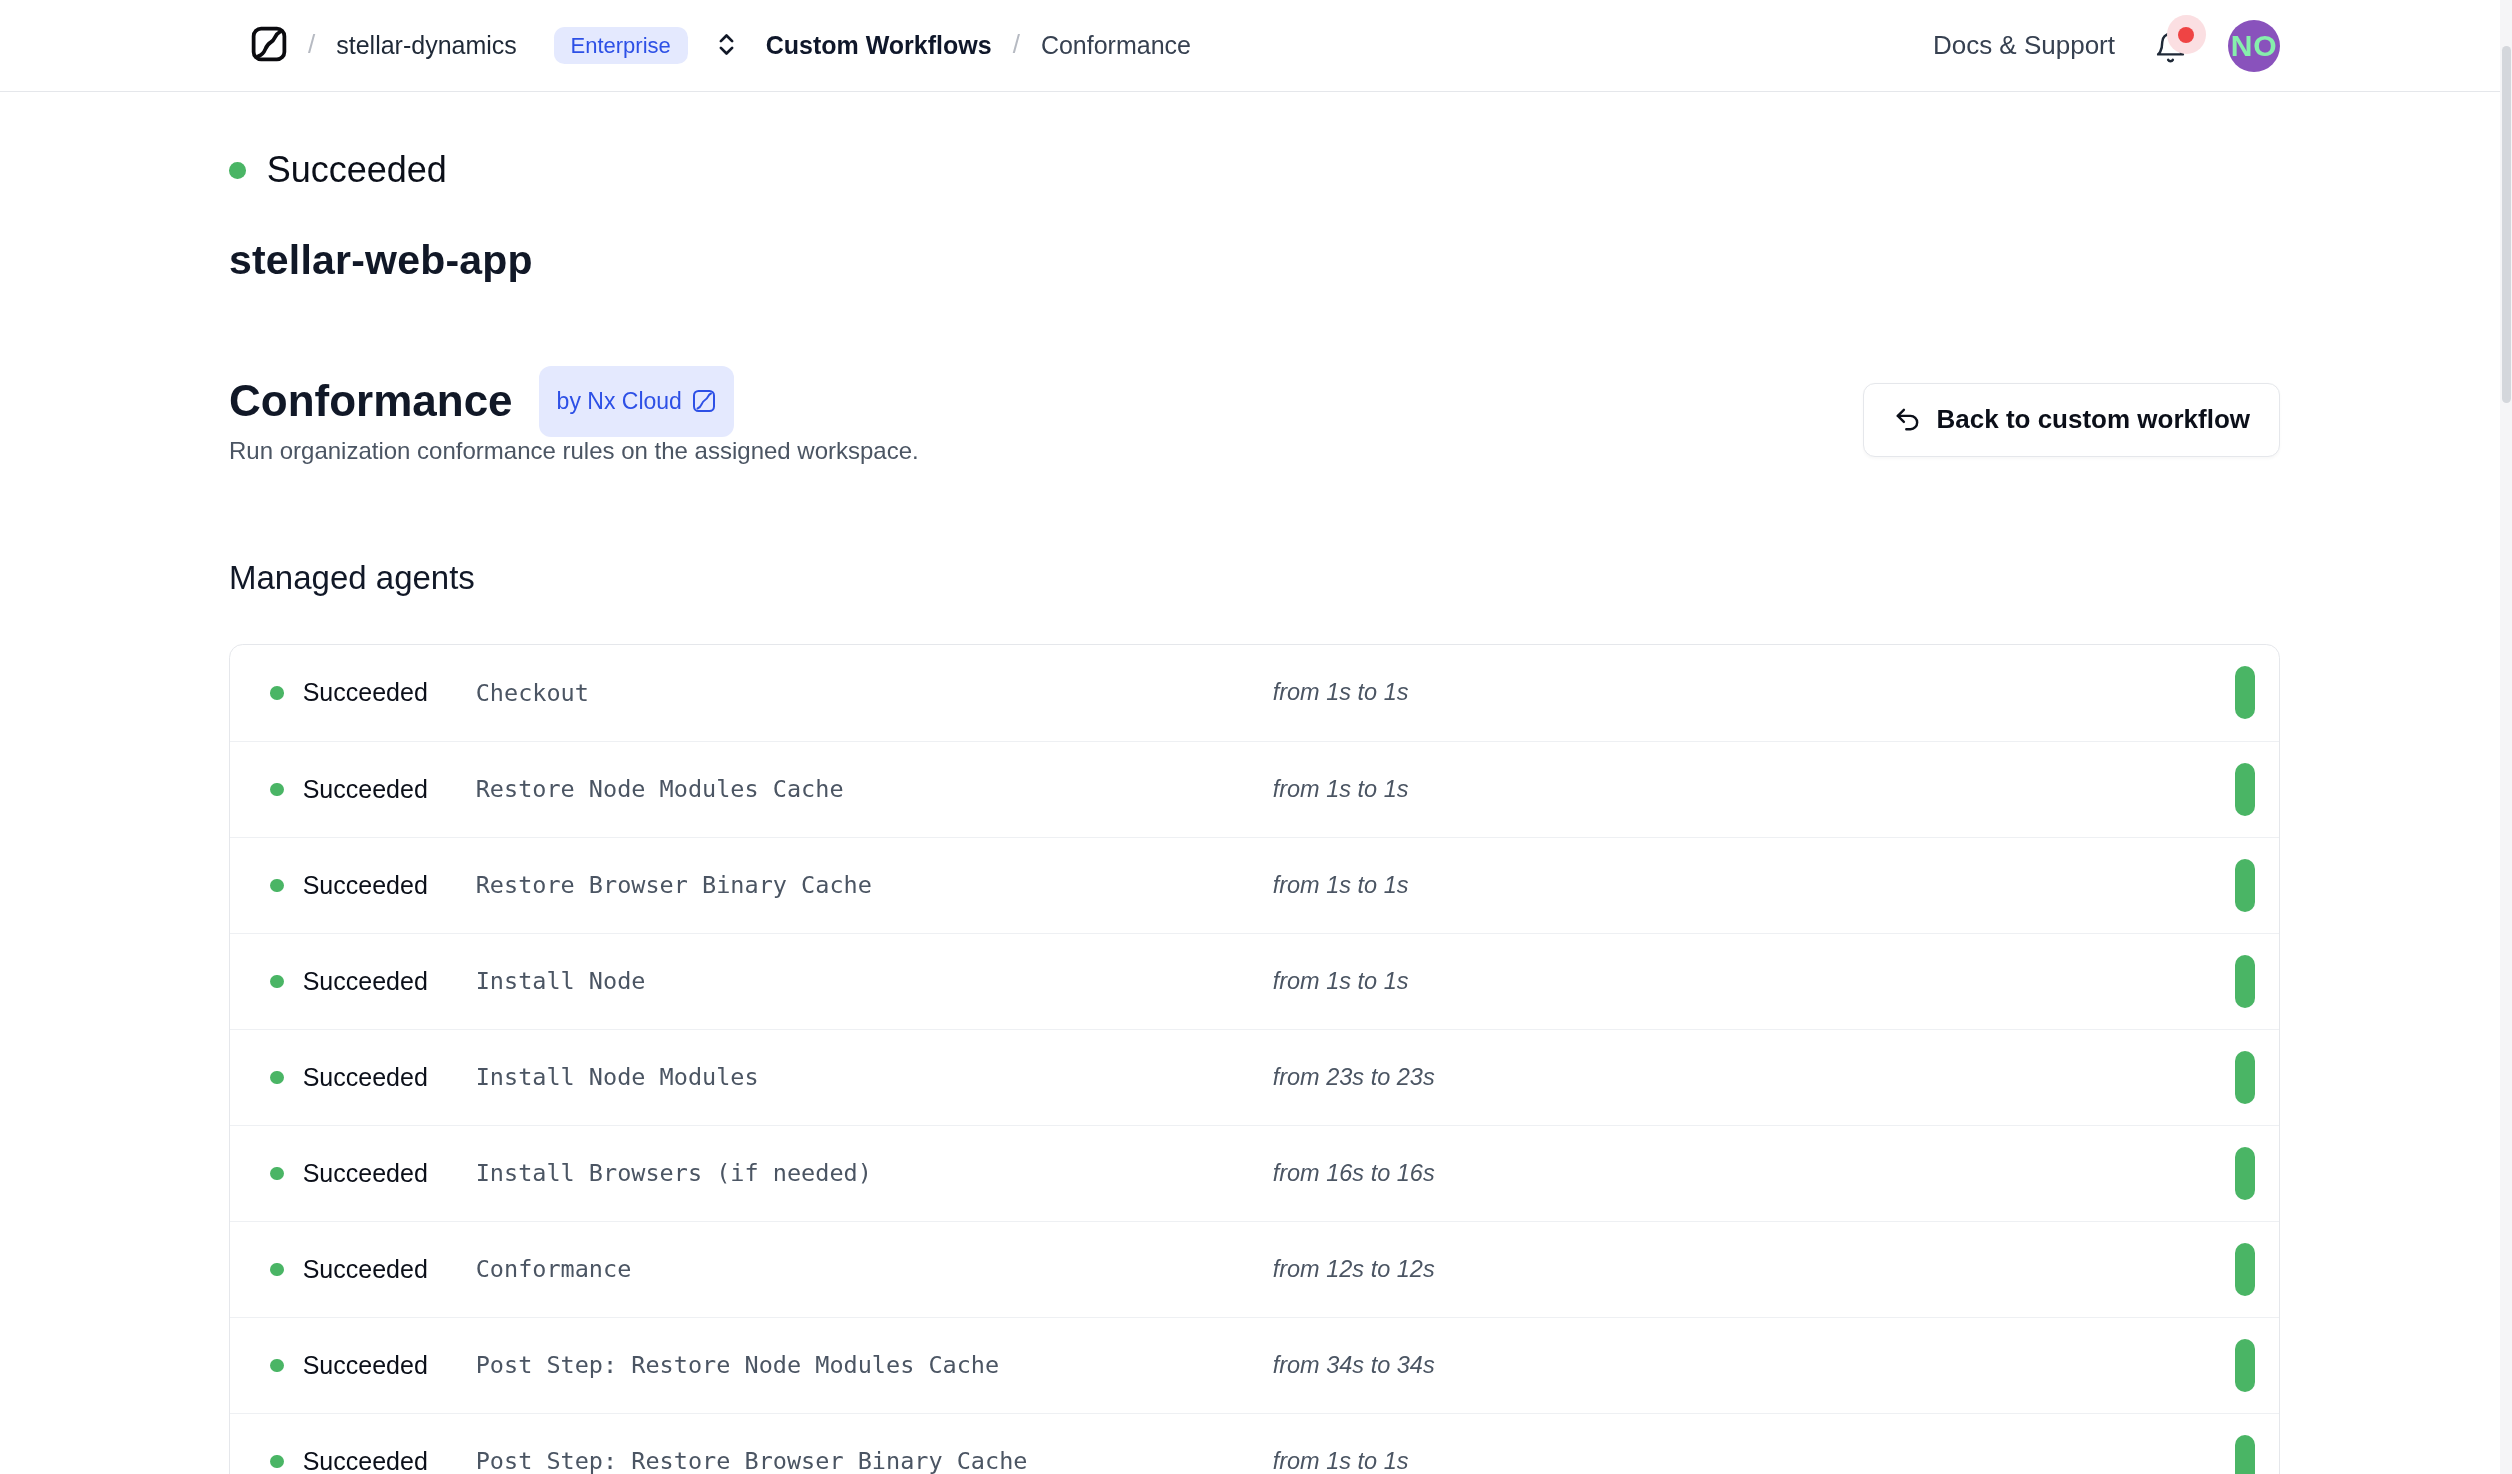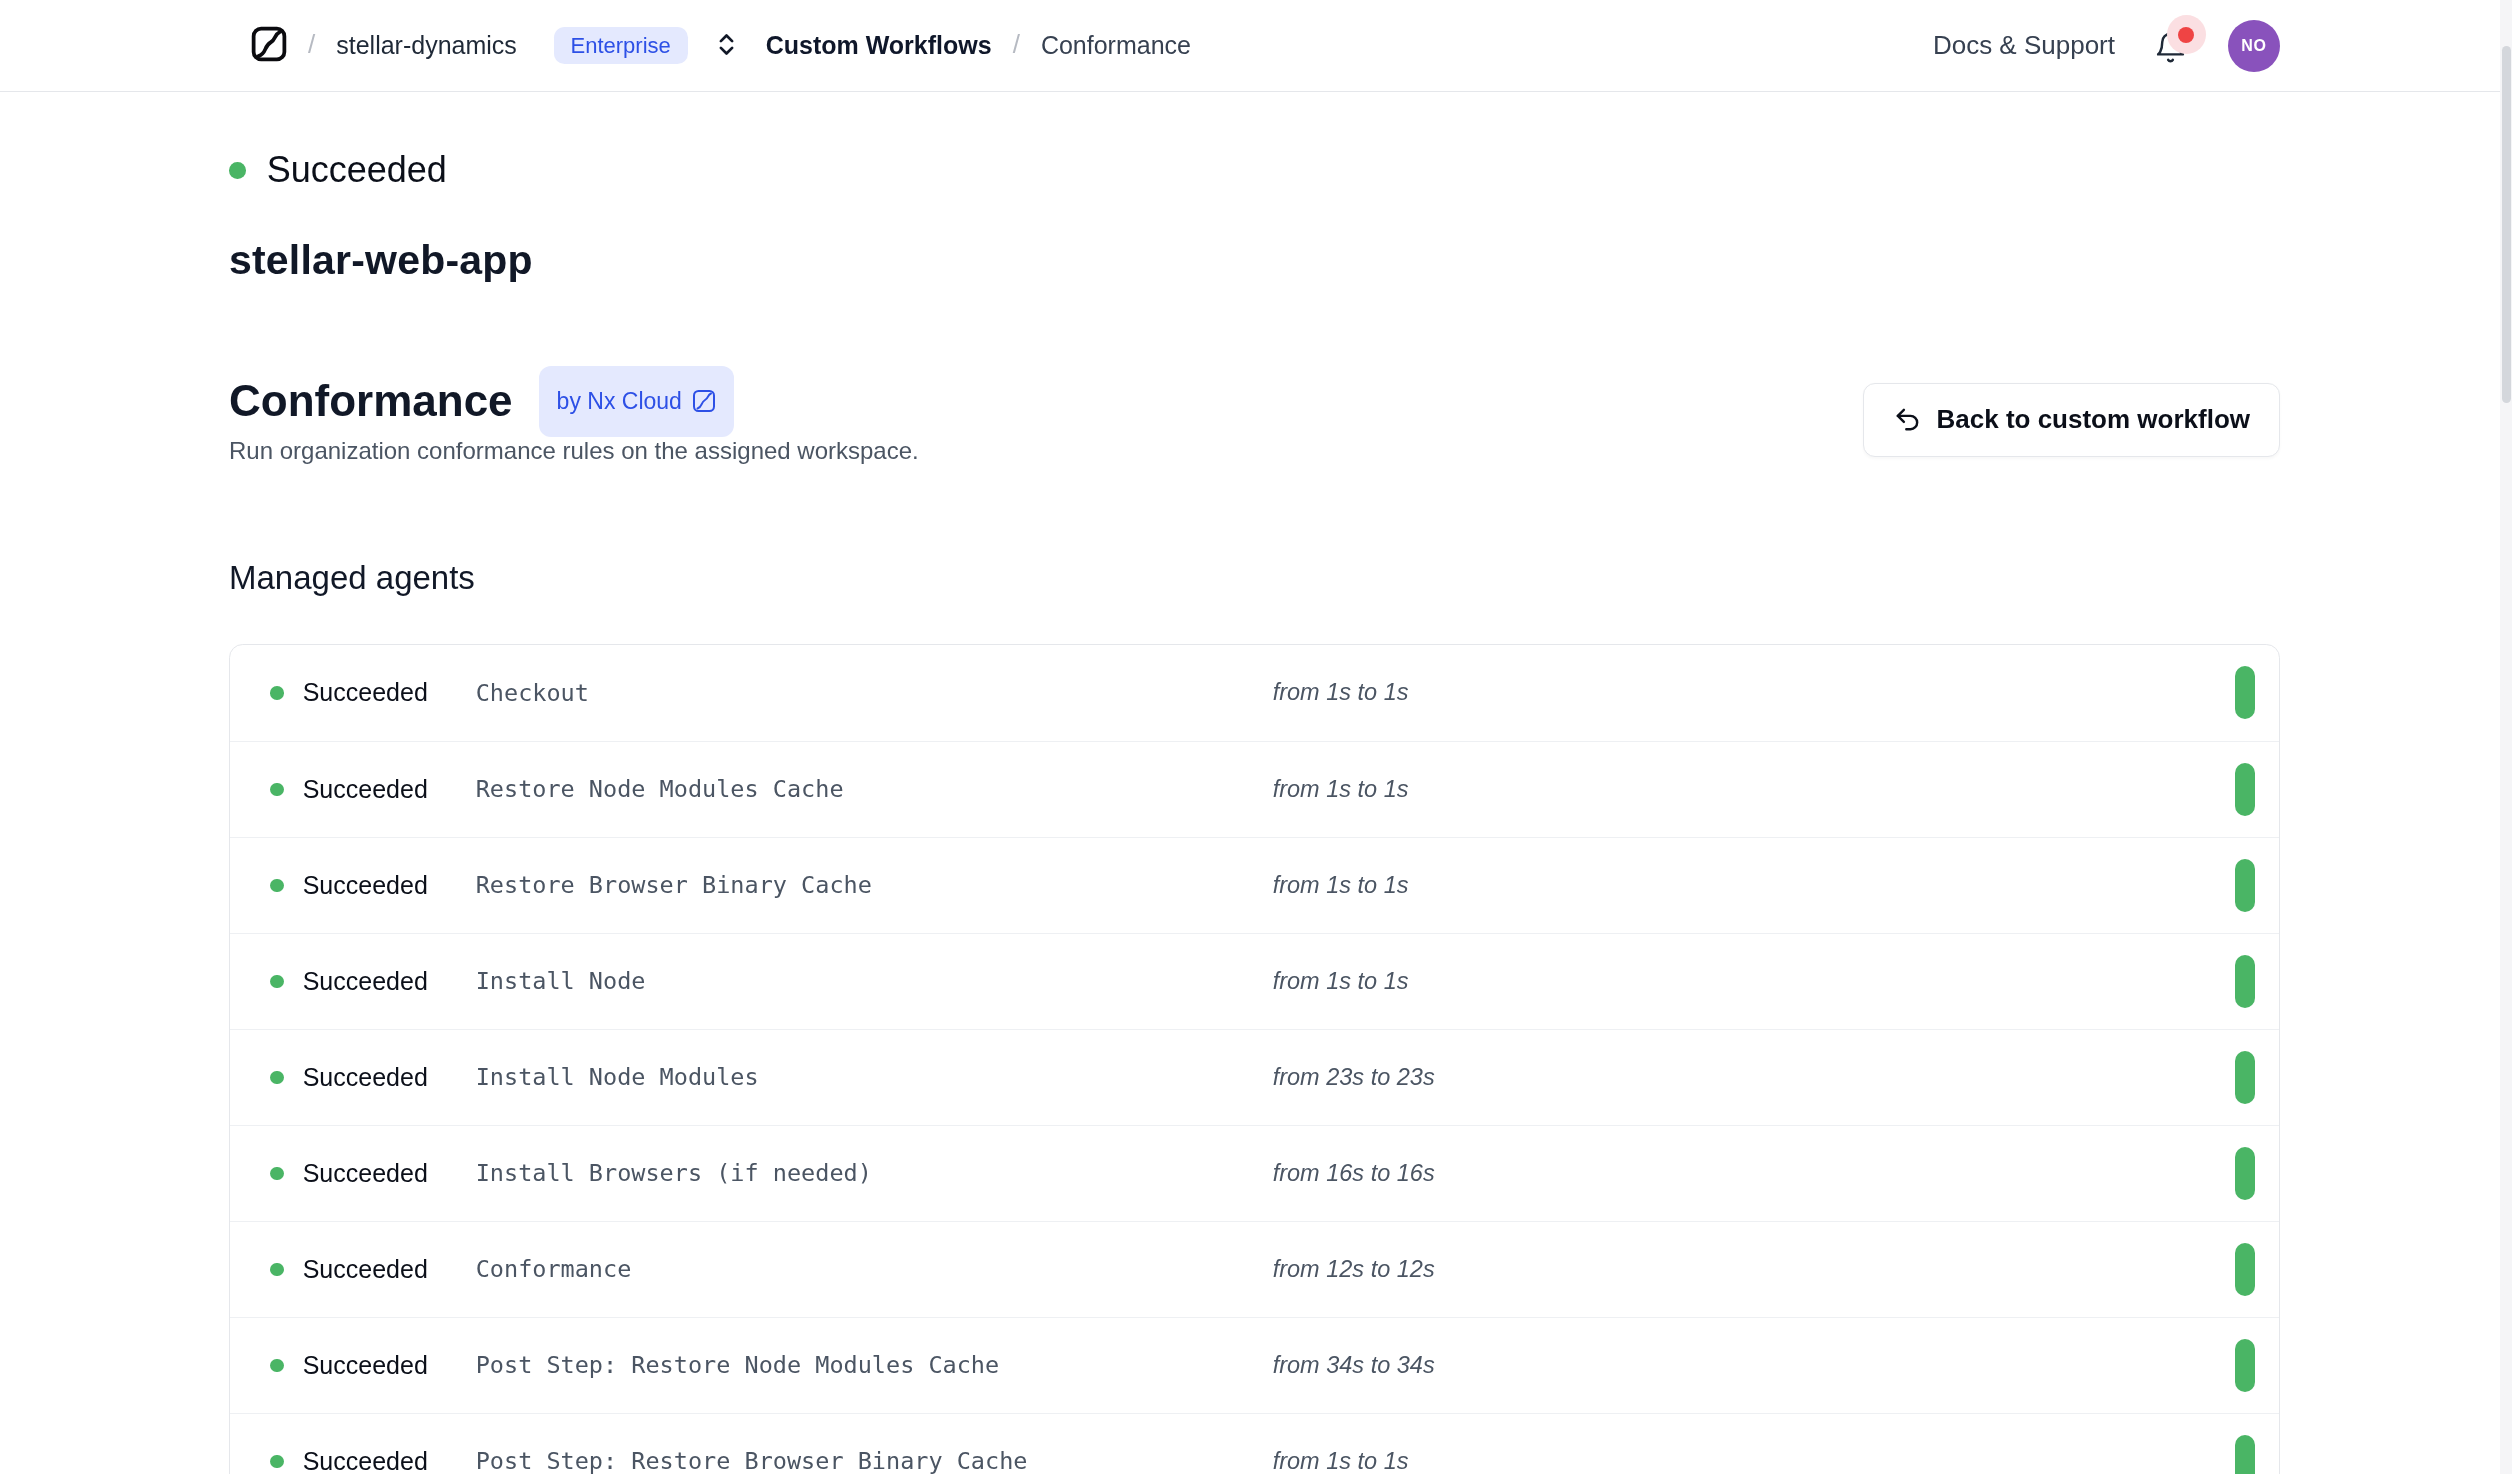--- a/index.html
+++ b/index.html
@@ -29,22 +29,22 @@
   .crumb-section{font-size:25px;font-weight:700;color:#0f172a;}
   .crumb-page{font-size:25px;color:#374151;}
   .top-right{display:flex;align-items:center;gap:39px;}
   .docs{font-size:26px;color:#374151;cursor:pointer;}
   .bell-wrap{position:relative;width:35px;height:38px;cursor:pointer;}
   .bell{width:33px;height:33px;color:#1f2937;margin-top:4.6px;}
   .halo{position:absolute;top:-12px;right:-16.7px;width:39px;height:39px;border-radius:50%;
     background:#fbdfe2;}
   .ndot{position:absolute;top:0px;right:-4.6px;width:16px;height:16px;border-radius:50%;
     background:var(--red);}
-  .avatar{width:52px;height:52px;border-radius:50%;background:var(--avatar-bg);color:#ffffff;
-    font-size:16px;font-weight:600;display:flex;align-items:center;justify-content:center;
+  .avatar{width:52px;height:52px;border-radius:50%;background:var(--avatar-bg);color:#86efac;
+    font-size:30px;font-weight:600;display:flex;align-items:center;justify-content:center;
     cursor:pointer;letter-spacing:0.8px;}
   
   .main{padding:59px 232px 0 229px;}
   .status-line{display:flex;align-items:center;gap:21px;}
   .big-dot{width:16.7px;height:16.7px;border-radius:50%;background:var(--green);flex:none;}
   .status-text{font-size:36px;line-height:1.08;color:#0b0f19;}
   .ws-title{margin-top:47px;font-size:41px;font-weight:700;letter-spacing:0.2px;}
   .section-head{margin-top:82px;display:flex;justify-content:space-between;align-items:flex-start;}
   .title-wrap{display:flex;align-items:center;gap:26px;}
   .conf-title{font-size:44px;font-weight:700;}

